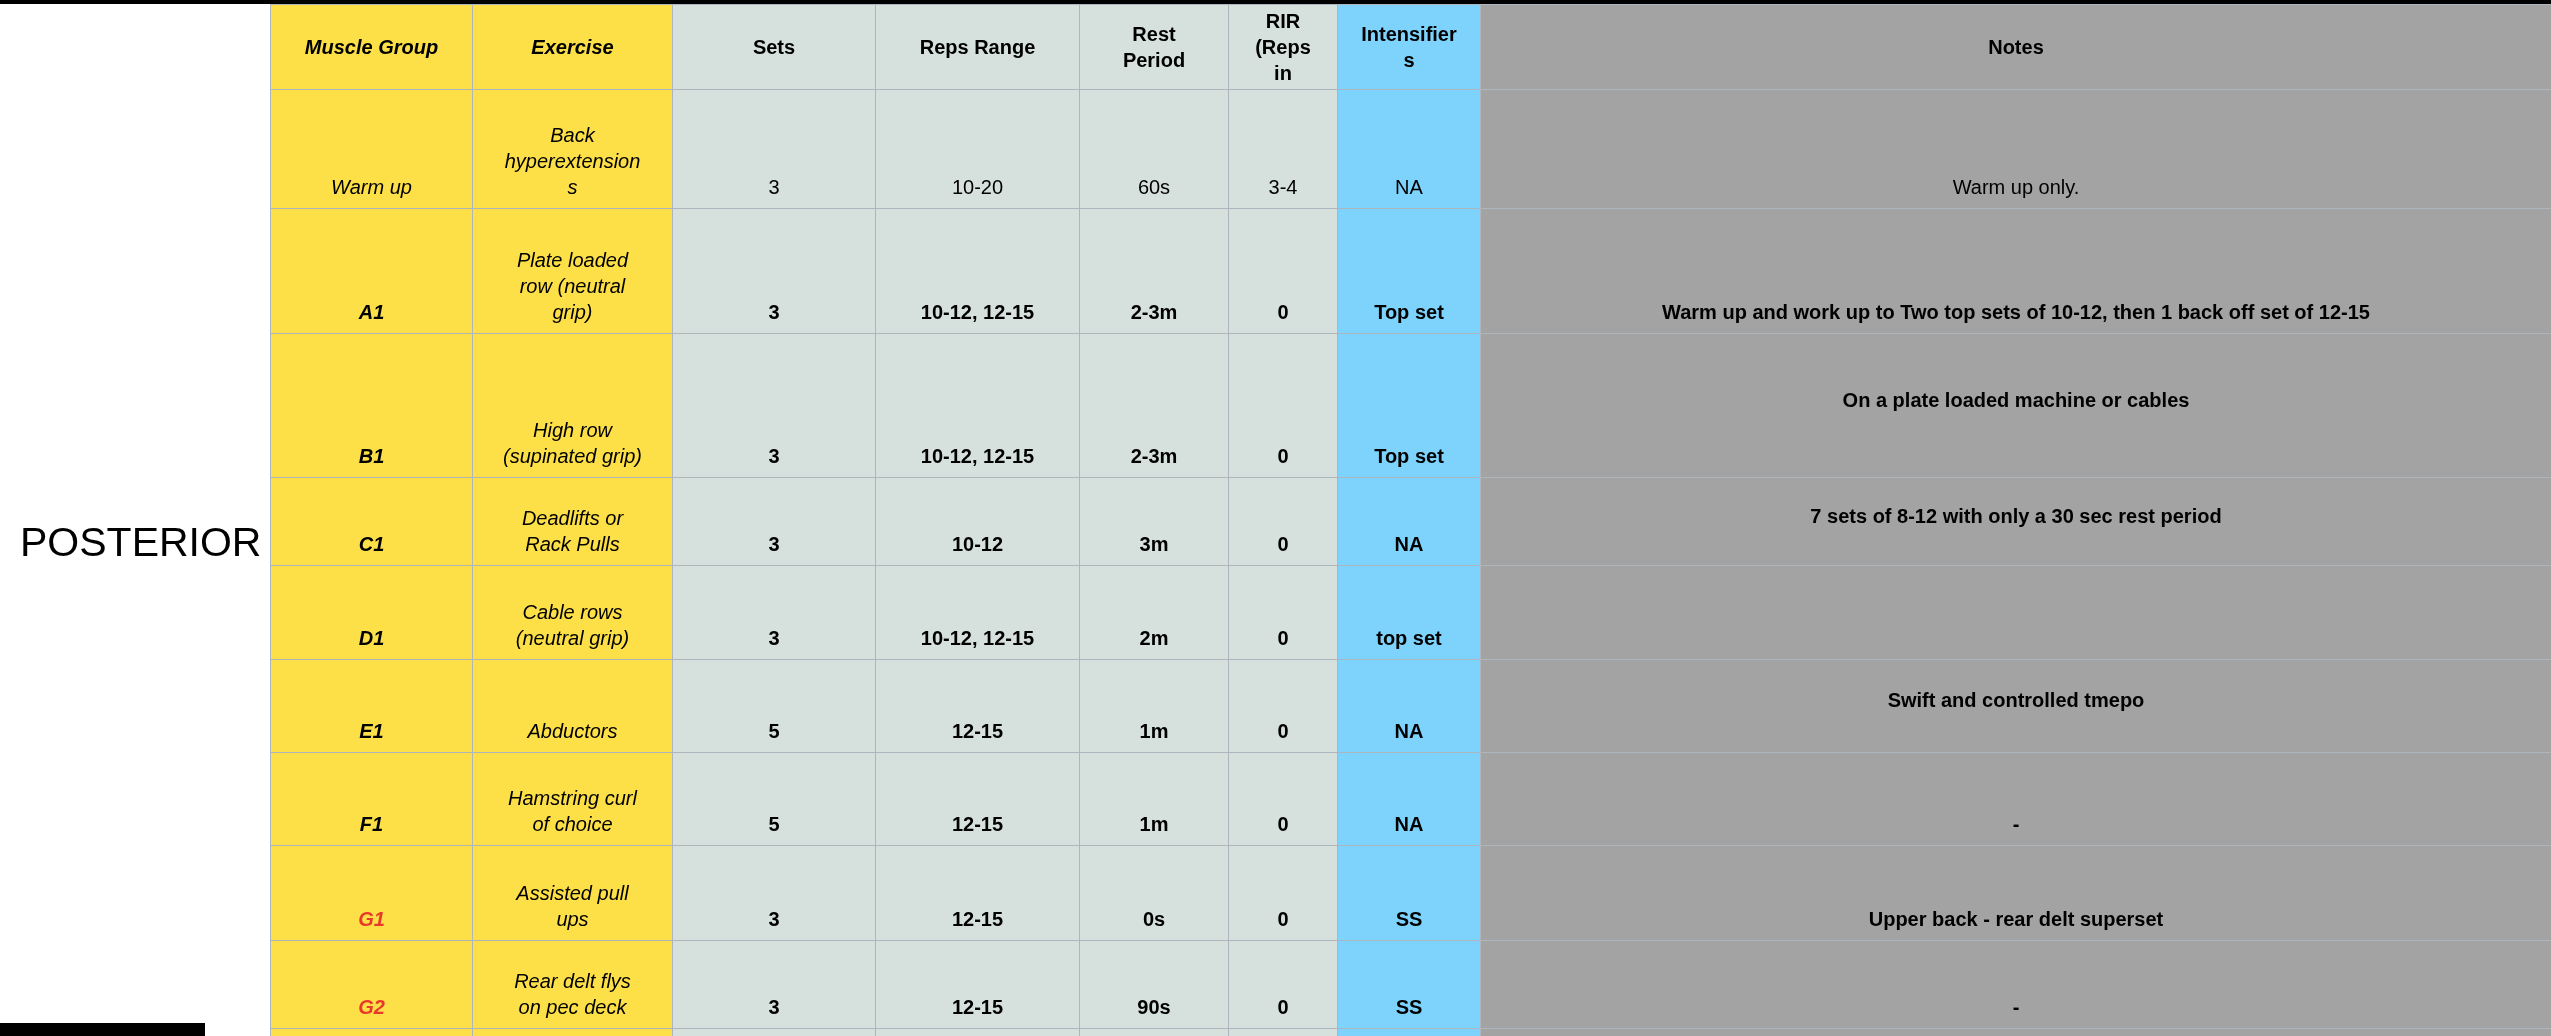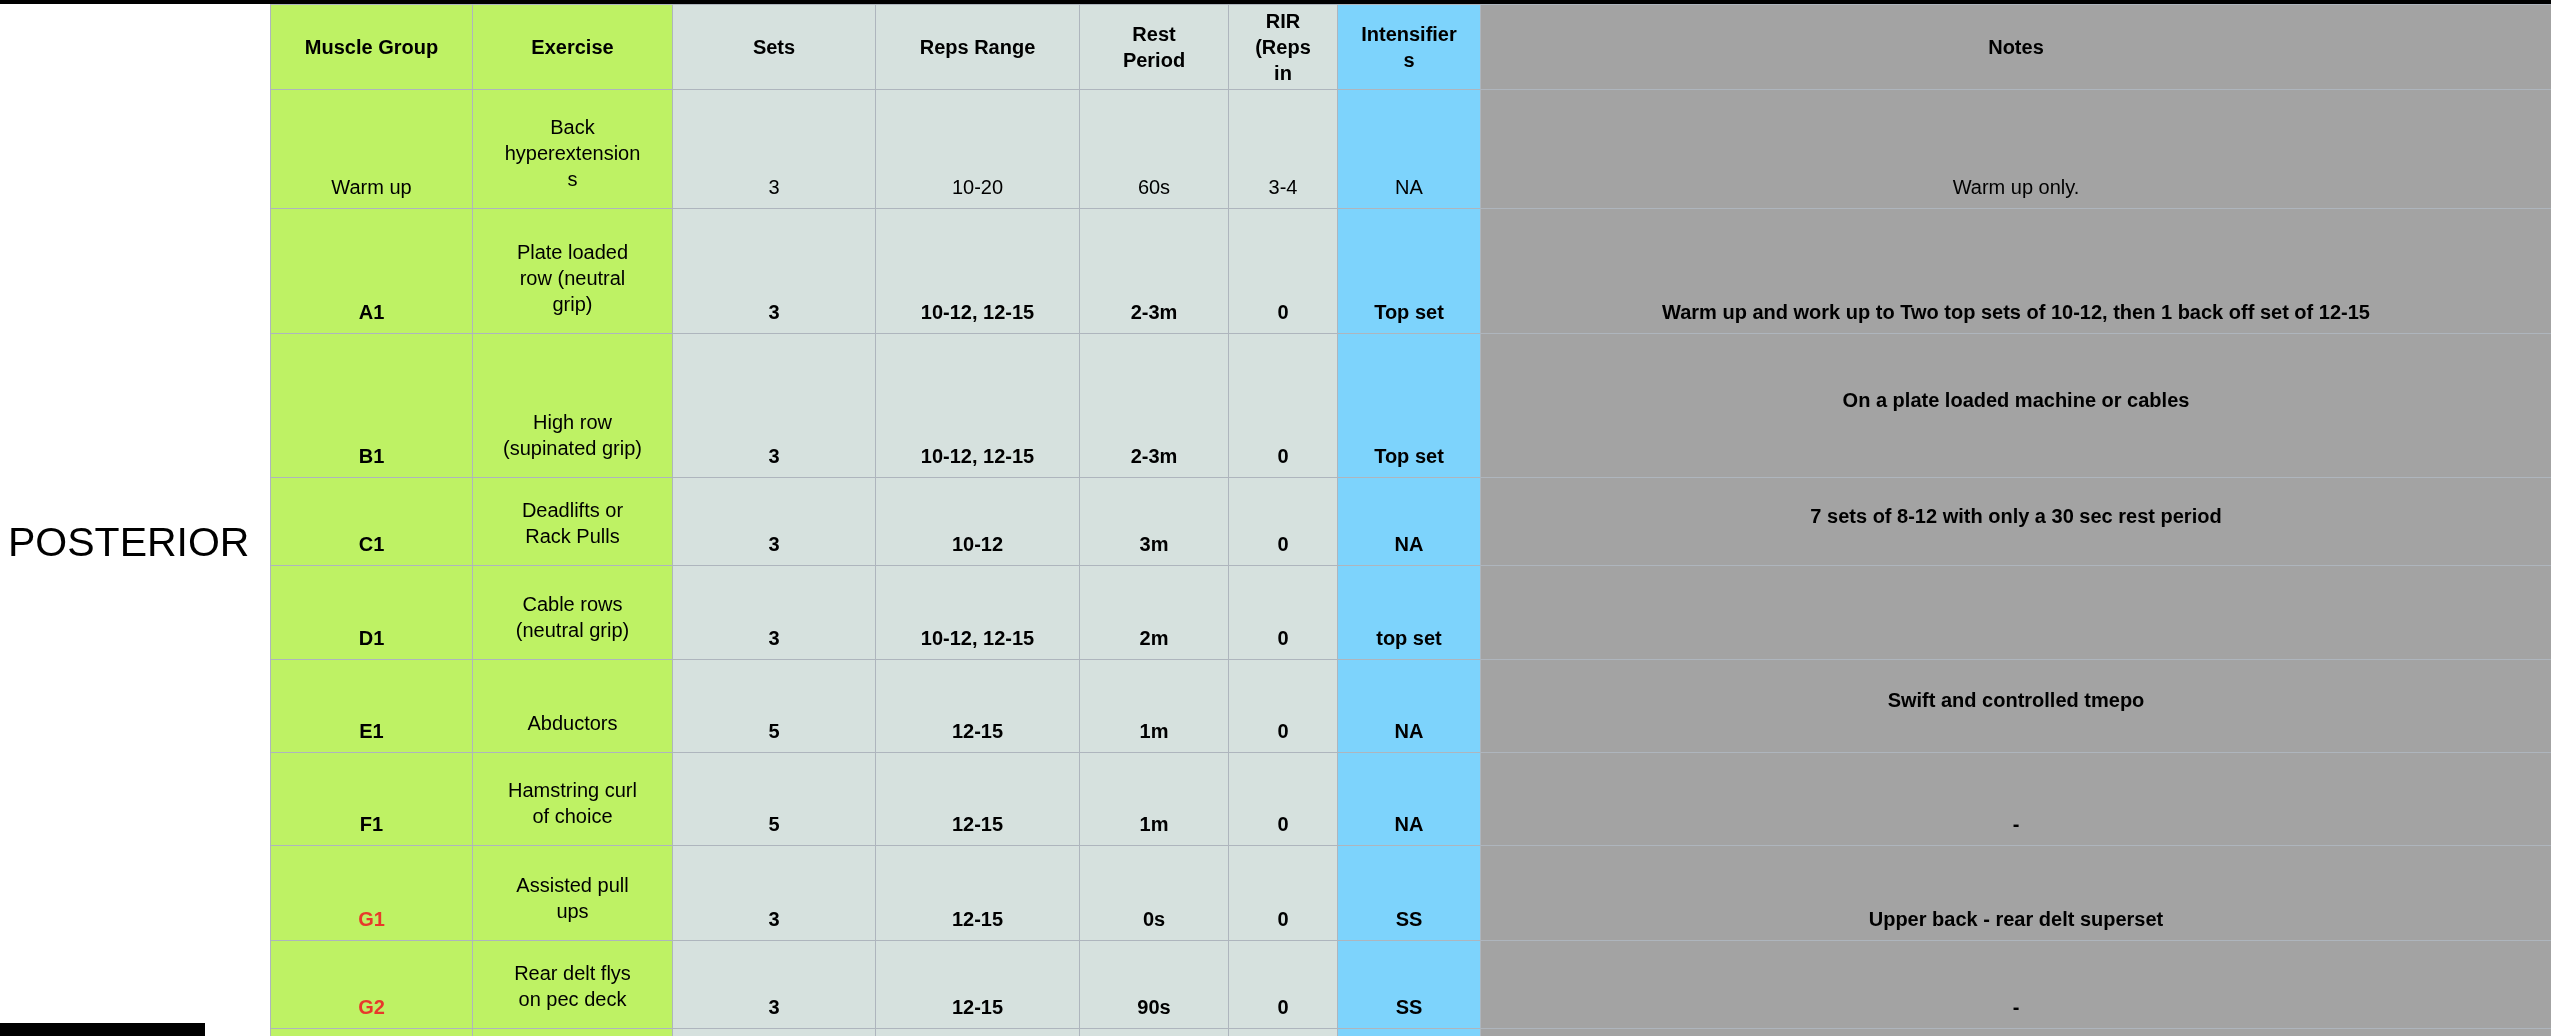--- a/index.html
+++ b/index.html
@@ -3,42 +3,42 @@
 <meta charset="utf-8">
 <style>
   html,body{margin:0;padding:0;}
   .screen{
     position:relative;width:2551px;height:1036px;background:#ffffff;
     overflow:hidden;font-family:"Liberation Sans",sans-serif;color:#000;
   }
   .top-bar{position:absolute;top:0;left:0;width:2551px;height:4px;background:#000;}
   .bottom-bar{position:absolute;bottom:0;left:0;width:205px;height:13px;background:#000;}
   .section-label{
-    position:absolute;left:8px;top:520px;font-size:41px;line-height:44px;
+    position:absolute;left:20px;top:520px;font-size:41px;line-height:44px;
     color:#000;white-space:nowrap;
   }
   table.sheet{
     position:absolute;left:270px;top:4px;width:2281px;
     border-collapse:collapse;table-layout:fixed;
   }
   th,td{
     border:1px solid #aeb5bd;text-align:center;font-size:20px;line-height:26px;
     padding:0 4px 8px 4px;vertical-align:bottom;overflow:hidden;word-wrap:break-word;
   }
   th{vertical-align:middle;font-weight:700;padding:0 2px;}
   td{font-weight:700;}
   td.c-ex{font-weight:400;}
   tr.row-regular td{font-weight:400;}
-  .bg-blue{background:#bef264;}
+  .bg-blue{background:#fde047;font-style:italic;}
   .bg-green{background:#d6e1de;}
   .bg-pink{background:#7dd3fc;}
   .bg-cream{background:#a3a3a3;}
   .red{color:#e8392b;}
   td.v-mid{vertical-align:middle;padding-bottom:12px;}
-  .exw{width:143px;margin:8px auto;overflow-wrap:break-word;}
+  .exw{width:143px;margin:0 auto;overflow-wrap:break-word;}
   .h-rest{width:80px;margin:0 auto;}
   .h-rir{width:62px;height:78px;margin:0 auto;overflow:hidden;}
   .h-int{width:96px;margin:0 auto;overflow-wrap:break-word;}
   thead tr{height:85px;}
   tr.r-a{height:119px;}
   tr.r-b{height:125px;}
   tr.r-c{height:144px;}
   tr.r-d{height:88px;}
   tr.r-e{height:94px;}
   tr.r-f{height:93px;}

